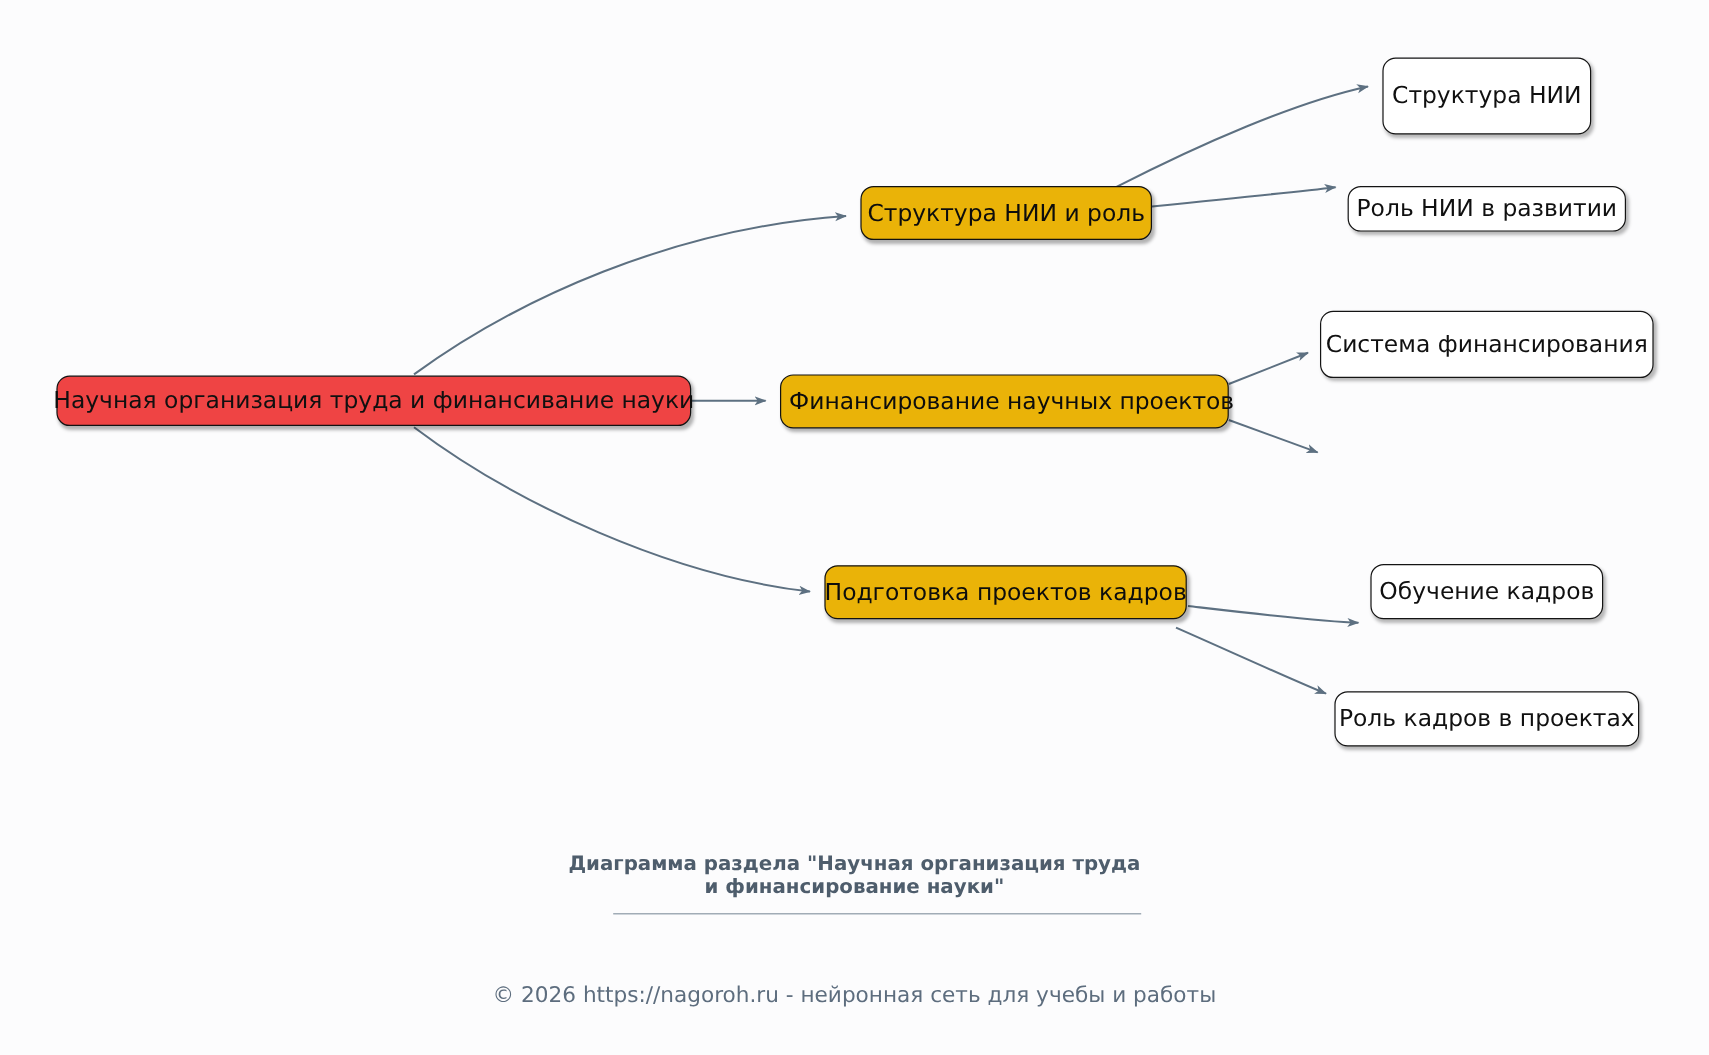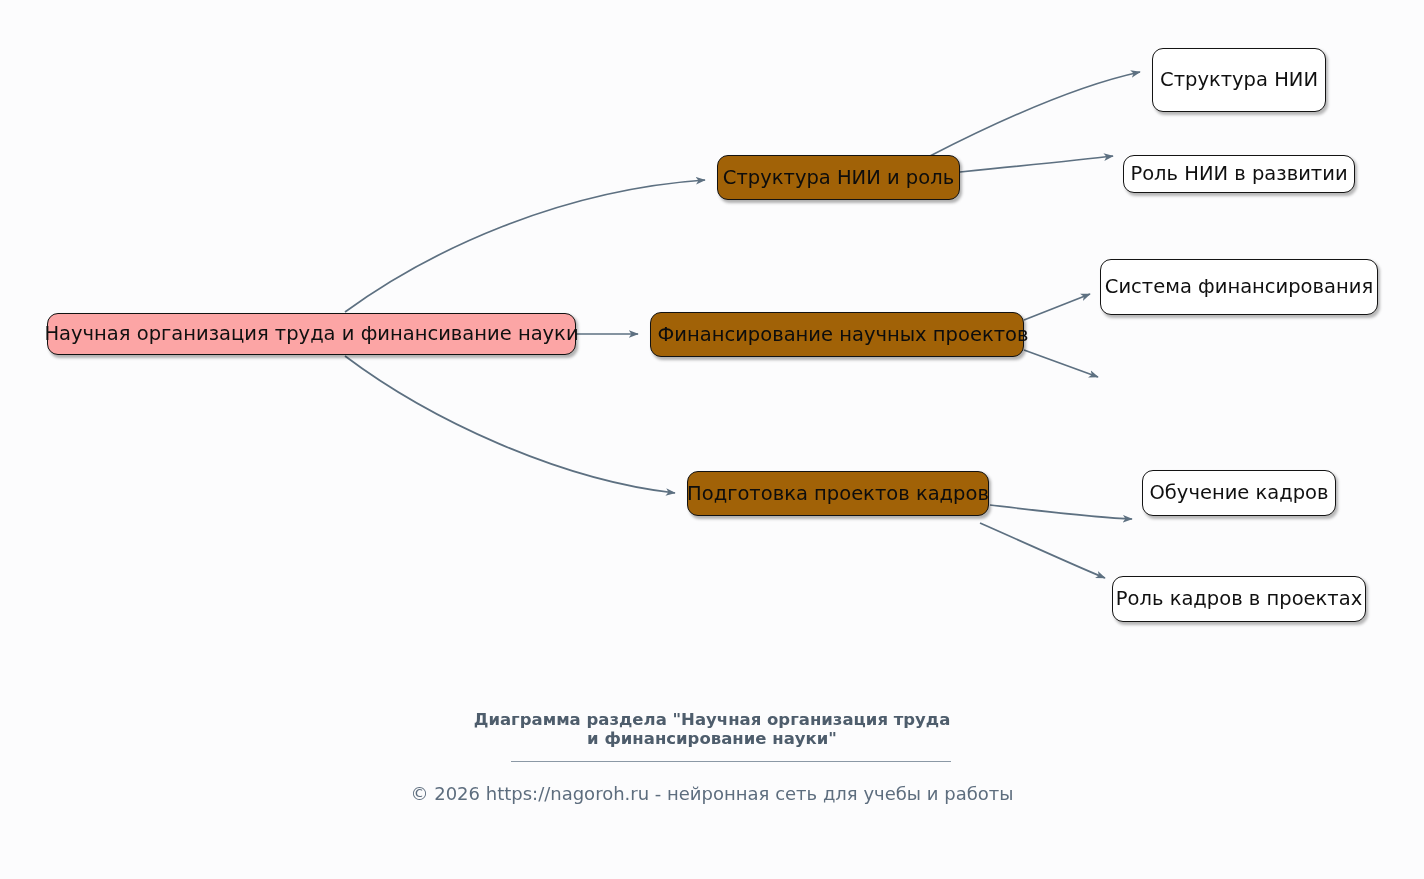--- a/index.html
+++ b/index.html
@@ -26,29 +26,29 @@
   .node {
     position: absolute;
     box-sizing: border-box;
     display: flex;
     align-items: center;
     justify-content: center;
     white-space: nowrap;
     line-height: 1;
   }
   .node-root {
-    background: #fca5a5;
+    background: #ef4444;
     border: 1.6px solid #121212;
     border-radius: 11px;
     color: #101010;
     font-size: 19.5px;
     box-shadow: 2px 2.5px 3px rgba(0,0,0,0.30);
   }
   .node-branch {
-    background: #a16207;
+    background: #eab308;
     border: 1.6px solid #121212;
     border-radius: 11px;
     color: #0d0d0d;
     font-size: 19.5px;
     box-shadow: 2px 2.5px 3px rgba(0,0,0,0.30);
   }
   .node-leaf {
     background: #ffffff;
     border: 1.6px solid #141414;
     border-radius: 11px;
@@ -74,20 +74,21 @@
     background: #8b98a5;
   }
   .footer {
     position: absolute;
     left: 0;
     width: 1424px;
     text-align: center;
     color: #5d6d7e;
     font-family: "DejaVu Sans", sans-serif;
     font-size: 18px;
+    margin-top: 36px;
   }
 </style>
 </head>
 <body>
 
 <div id="canvas">
 
   <svg id="edges" viewBox="0 0 1424 879" xmlns="http://www.w3.org/2000/svg">
     <defs>
       <marker id="arw" markerWidth="11" markerHeight="11" refX="9.2" refY="4.2" orient="auto" markerUnits="userSpaceOnUse">

